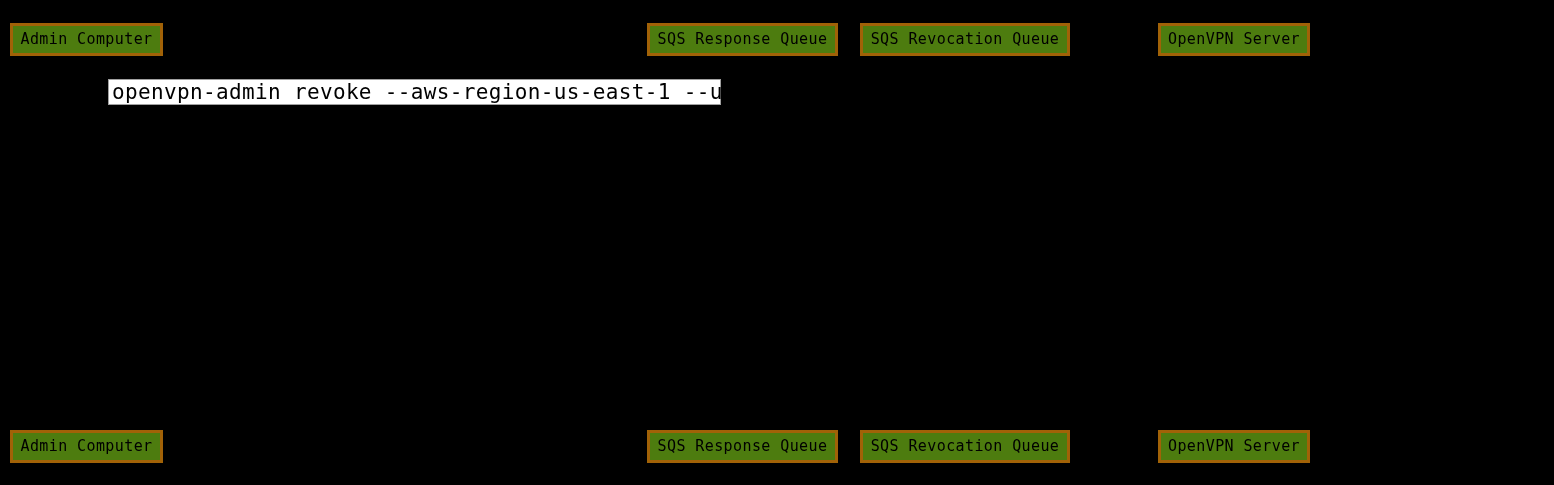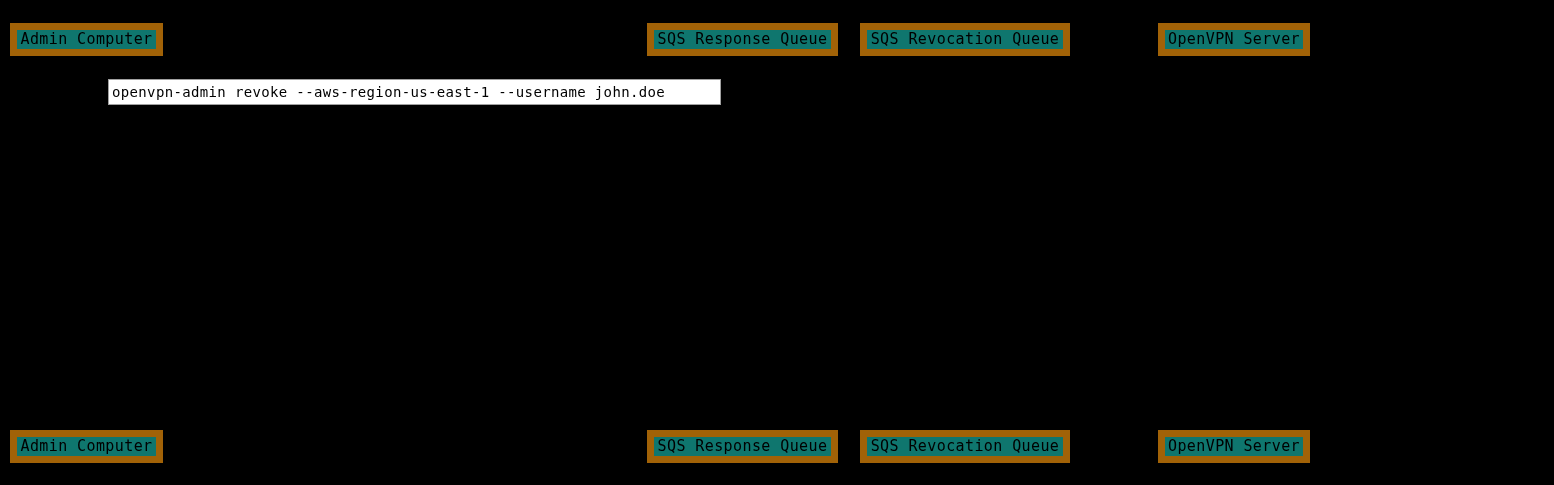--- a/index.html
+++ b/index.html
@@ -16,22 +16,22 @@
     width: 1554px;
     height: 485px;
     background: #000000;
     overflow: hidden;
   }
 
   
   .participant {
     position: absolute;
     box-sizing: border-box;
-    background: #0f766e;
-    border: 7px solid #a16207;
+    background: #4d7c0f;
+    border: 3px solid #a16207;
     color: #000000;
     font-family: "DejaVu Sans Mono", "Liberation Mono", monospace;
     font-size: 15px;
     line-height: 1;
     letter-spacing: 0.4px;
     display: flex;
     align-items: center;
     justify-content: center;
     white-space: nowrap;
     user-select: none;
@@ -47,21 +47,21 @@
   }
 
   
   .message-label {
     position: absolute;
     box-sizing: border-box;
     background: #FFFFFF;
     border: 1px solid #A0A0A0;
     color: #000000;
     font-family: "DejaVu Sans Mono", "Liberation Mono", monospace;
-    font-size: 14px;
+    font-size: 21px;
     line-height: 1;
     letter-spacing: 0.35px;
     display: flex;
     align-items: center;
     justify-content: flex-start;
     padding: 0 3px;
     white-space: pre;
     user-select: none;
   }
 

